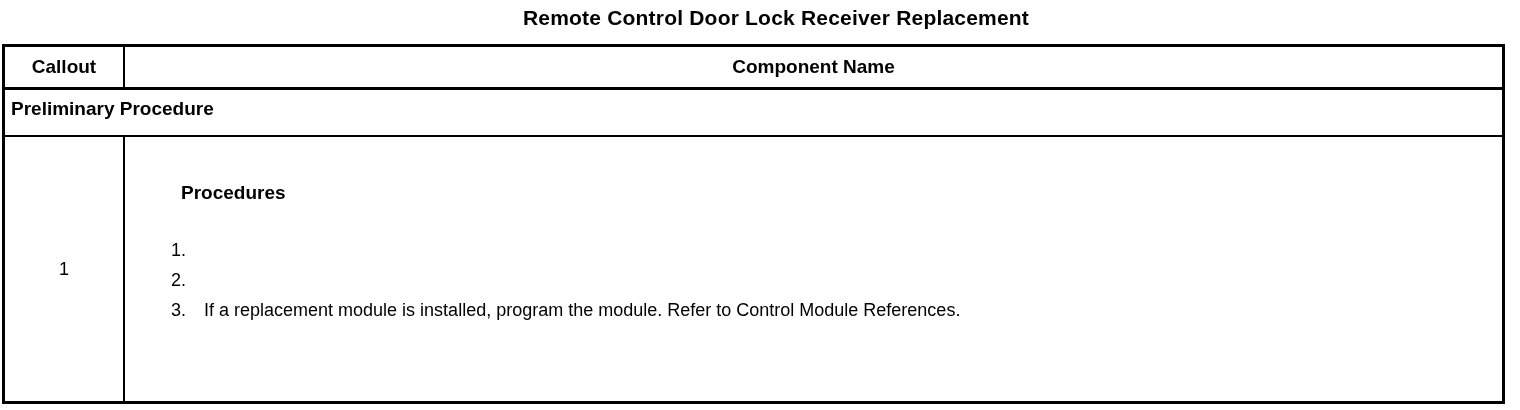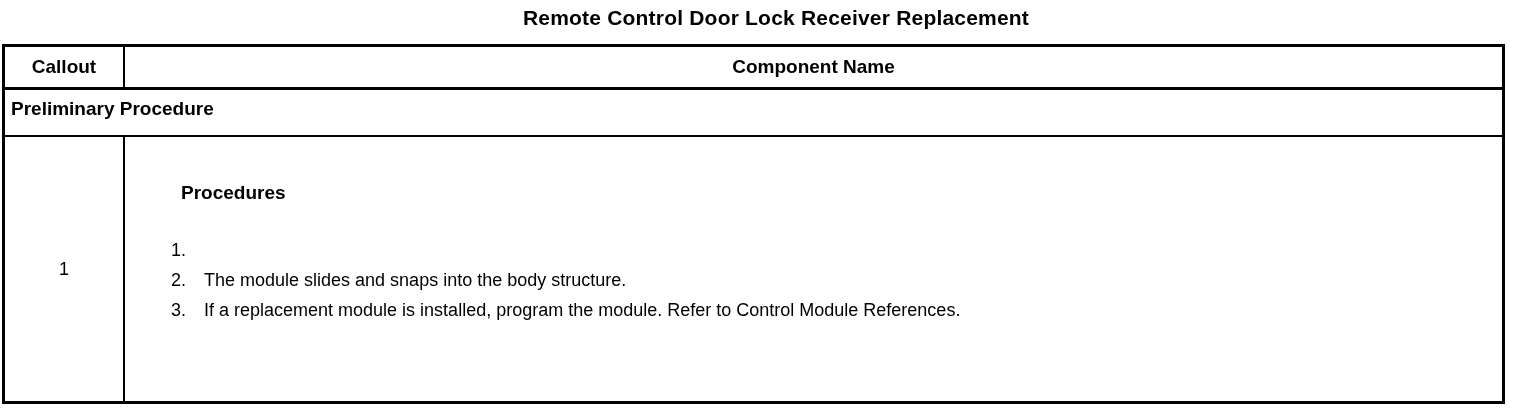--- a/index.html
+++ b/index.html
@@ -141,21 +141,20 @@
         <span>1</span>
       </div>
       <div class="component-cell">
         <div class="procedures-heading">Procedures</div>
         <div class="steps">
           <div class="step">
             <span class="step-num">1.</span>
           </div>
           <div class="step">
             <span class="step-num">2.</span>
-            <span class="step-text">The module slides and snaps into the body structure.</span>
           </div>
           <div class="step">
             <span class="step-num">3.</span>
             <span class="step-text">If a replacement module is installed, program the module. Refer to Control Module References.</span>
           </div>
         </div>
       </div>
     </div>
 
   </div>

